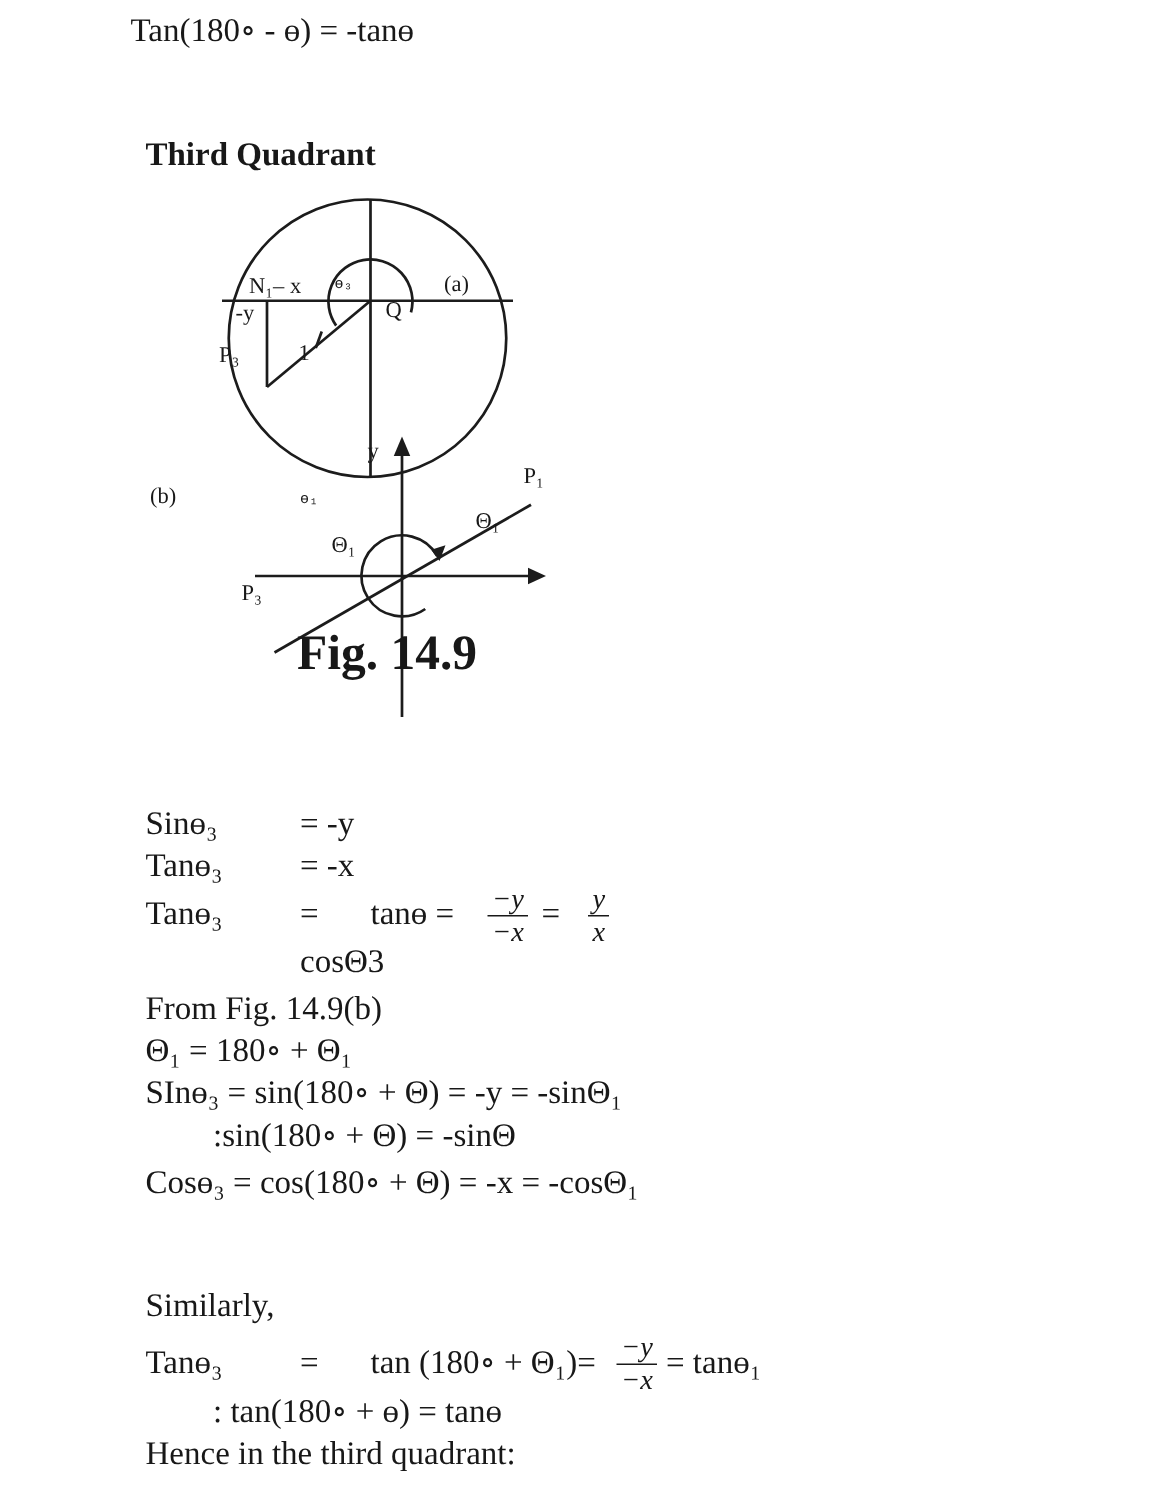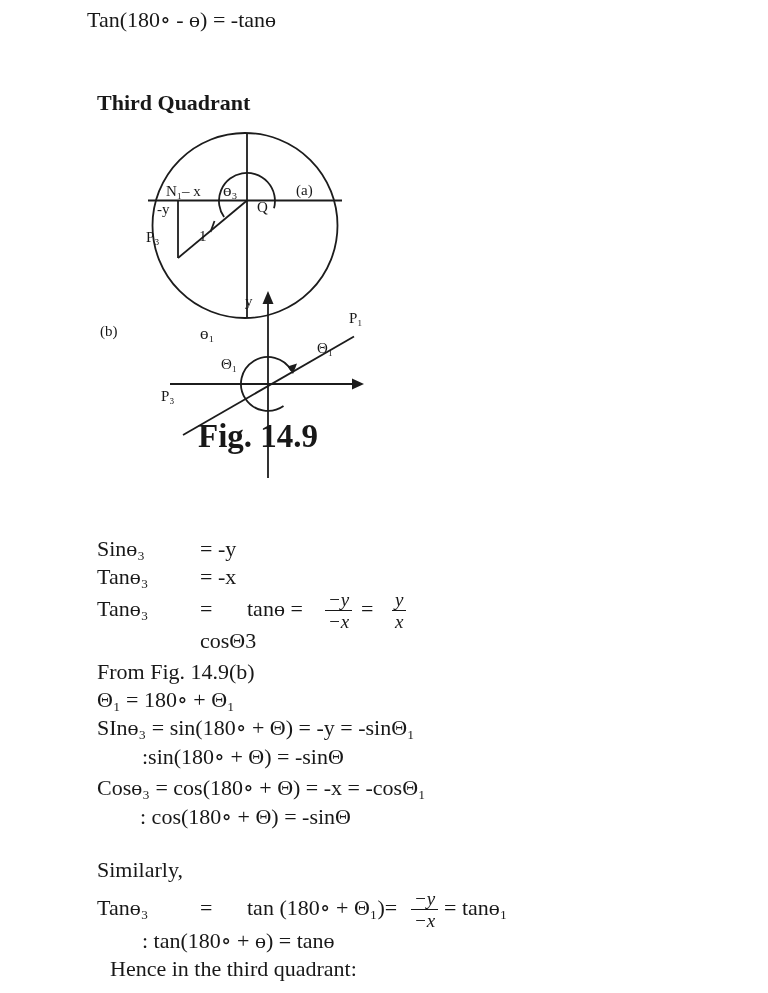--- a/index.html
+++ b/index.html
@@ -4,21 +4,21 @@
 <style>
   html,body{margin:0;padding:0;background:#ffffff;}
   .page{
     position:relative;width:768px;height:993px;background:#ffffff;
     font-family:"Liberation Serif","DejaVu Serif",serif;color:#181818;
     overflow:hidden;
   }
   .t{position:absolute;font-size:22px;line-height:26px;white-space:pre;}
   .bold{font-weight:bold;}
   .fl{position:absolute;font-size:15px;line-height:17px;white-space:pre;}
-  .fl-sm{position:absolute;font-size:17px;line-height:15px;white-space:pre;}
+  .fl-sm{position:absolute;font-size:10px;line-height:15px;white-space:pre;font-family:Liberation Mono, monospace;}
   .caption{position:absolute;font-size:33px;font-weight:bold;white-space:pre;}
   .frac{position:absolute;display:inline-block;text-align:center;
         font-style:italic;font-size:19px;line-height:19px;}
   .frac .num{display:block;border-bottom:1.6px solid #181818;padding:0 3px 1px 3px;}
   .frac .den{display:block;padding-top:1px;}
   svg{position:absolute;left:0;top:0;}
   .fig-svg{left:90px;top:125px;}
 </style>
 </head>
 <body>
@@ -86,29 +86,28 @@
     <span class="num">y</span>
     <span class="den">x</span>
   </div>
   <div class="t" style="left:200px;top:628px;">cosΘ3</div>
 
   <div class="t" style="left:97px;top:659px;">From Fig. 14.9(b)</div>
   <div class="t" style="left:97px;top:687px;">Θ₁ = 180∘ + Θ₁</div>
   <div class="t" style="left:97px;top:715px;">SInɵ₃ = sin(180∘ + Θ) = -y = -sinΘ₁</div>
   <div class="t" style="left:142px;top:744px;">:sin(180∘ + Θ) = -sinΘ</div>
   <div class="t" style="left:97px;top:775px;">Cosɵ₃ = cos(180∘ + Θ) = -x = -cosΘ₁</div>
-  <div class="t" style="left:140px;top:804px;">: cos(180∘ + Θ) = -sinΘ</div>
 
   <div class="t" style="left:97px;top:857px;">Similarly,</div>
 
   <div class="t" style="left:97px;top:895px;">Tanɵ₃</div>
   <div class="t" style="left:200px;top:895px;">=</div>
   <div class="t" style="left:247px;top:895px;">tan (180∘ + Θ₁)=</div>
   <div class="frac" style="left:411px;top:889px;">
     <span class="num">−y</span>
     <span class="den">−x</span>
   </div>
   <div class="t" style="left:444px;top:895px;">= tanɵ₁</div>
 
   <div class="t" style="left:142px;top:928px;">: tan(180∘ + ɵ) = tanɵ</div>
-  <div class="t" style="left:97px;top:956px;margin-left:13px;">Hence in the third quadrant:</div>
+  <div class="t" style="left:97px;top:956px;">Hence in the third quadrant:</div>
 
 </div>
 
 </body></html>

